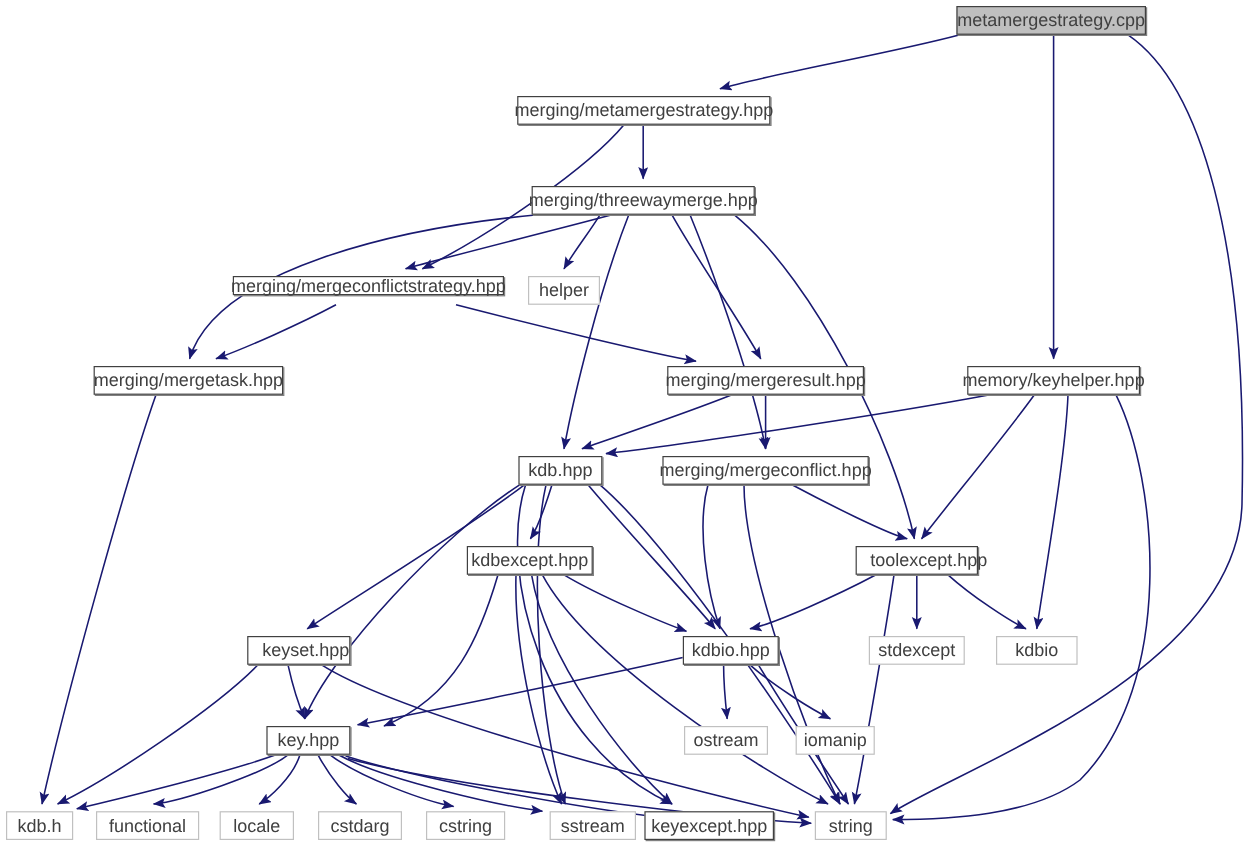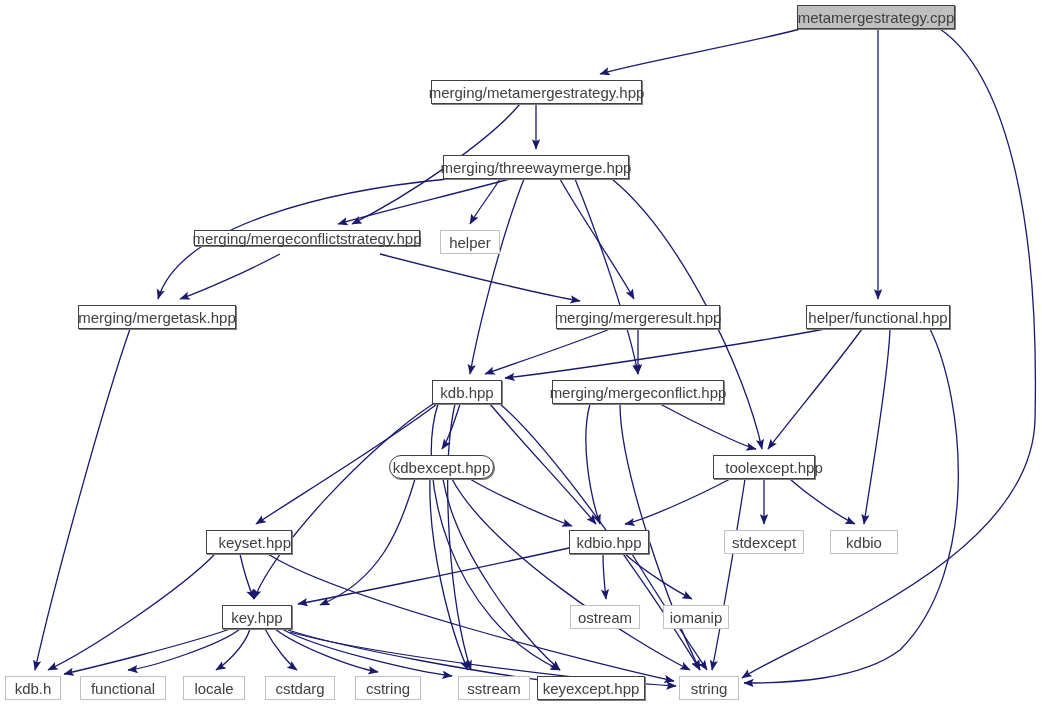--- a/index.html
+++ b/index.html
@@ -98,29 +98,29 @@
       <div class="node sys" style="left: 440px; top: 230px; width: 60px; height: 24px;">
         <span>helper</span>
       </div>
       <div class="node hdr" style="left: 78px; top: 305px; width: 158px; height: 24px;">
         <span>merging/mergetask.hpp</span>
       </div>
       <div class="node hdr" style="left: 556px; top: 305px; width: 164px; height: 24px;">
         <span>merging/mergeresult.hpp</span>
       </div>
       <div class="node hdr" style="left: 806px; top: 305px; width: 144px; height: 24px;">
-        <span>helper/functional.hpp</span>
+        <span>memory/keyhelper.hpp</span>
       </div>
       <div class="node hdr" style="left: 432px; top: 380px; width: 70px; height: 24px;">
         <span>kdb.hpp</span>
       </div>
       <div class="node hdr" style="left: 552px; top: 380px; width: 172px; height: 24px;">
         <span>merging/mergeconflict.hpp</span>
       </div>
-      <div class="node hdr" style="left: 389px; top: 455px; width: 105px; height: 24px; border-radius: 12px;">
+      <div class="node hdr" style="left: 389px; top: 455px; width: 105px; height: 24px;">
         <span>kdbexcept.hpp</span>
       </div>
       <div class="node hdr" style="left: 713px; top: 455px; width: 102px; height: 24px; padding-left: 20px;">
         <span>toolexcept.hpp</span>
       </div>
       <div class="node hdr" style="left: 206px; top: 530px; width: 86px; height: 24px; justify-content: flex-end;">
         <span>keyset.hpp</span>
       </div>
       <div class="node hdr" style="left: 569px; top: 530px; width: 80px; height: 24px;">
         <span>kdbio.hpp</span>

